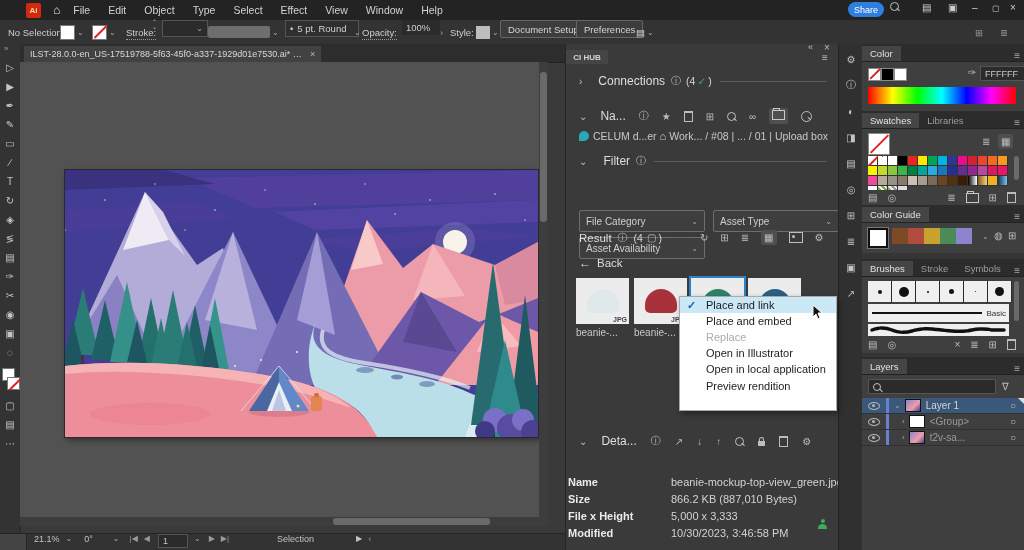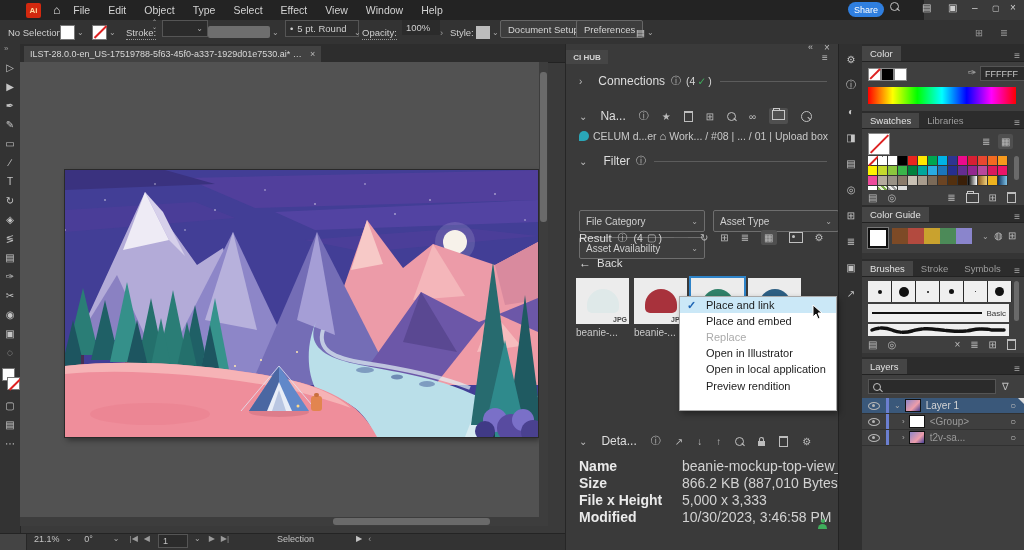--- a/index.html
+++ b/index.html
@@ -4,21 +4,21 @@
 <style>
   html,body{margin:0;padding:0;background:#202020;}
   #app{position:relative;width:1024px;height:550px;background:#3a3a3a;overflow:hidden;
        font-family:"Liberation Sans",sans-serif;color:#c8c8c8;-webkit-font-smoothing:antialiased;}
   .abs{position:absolute;}
   .row{display:flex;align-items:center;}
   .dim{color:#9a9a9a;}
   .hline{flex:1;height:1px;background:#5c5c5c;margin-left:8px;}
 
   
-  #menubar{left:0;top:0;width:924px;height:20px;background:#232323;border-bottom:6px solid #0369a1;display:flex;align-items:center;font-size:10.5px;color:#d2d2d2;}
+  #menubar{left:0;top:0;width:1024px;height:20px;background:#232323;border-bottom:6px solid #0369a1;display:flex;align-items:center;font-size:10.5px;color:#d2d2d2;}
   #ai-logo{width:15px;height:15px;margin-left:26px;background:#d3290f;border-radius:2px;color:#ffd9a0;font-size:8px;font-weight:bold;display:flex;align-items:center;justify-content:center;}
   .menu-item{padding:0 9px;cursor:default;}
   #home-icon{margin-left:12px;font-size:12px;color:#e0e0e0;}
   #share-btn{position:absolute;left:848px;top:2px;width:36px;height:15px;background:#2f7fe0;border-radius:8px;color:#fff;font-size:9px;display:flex;align-items:center;justify-content:center;}
   .win-ic{position:absolute;top:2px;font-size:10px;color:#cfcfcf;}
 
   
   #controlbar{left:0;top:20px;width:1024px;height:24px;background:#333333;border-bottom:1px solid #222;font-size:9.5px;color:#cfcfcf;}
   .cb{position:absolute;top:0;height:24px;display:flex;align-items:center;}
   .swatch{width:13px;height:13px;background:#fff;border:1px solid #777;position:relative;}
@@ -47,21 +47,21 @@
   .dd{background:#3e3e3e;border:1px solid #6e6e6e;border-radius:2px;height:20px;display:flex;align-items:center;justify-content:space-between;padding:0 6px;font-size:10px;color:#cfcfcf;margin-top:36px;}
   .tile{position:absolute;top:234px;width:53px;height:46px;background:#ececec;display:flex;align-items:center;justify-content:center;}
   .tile .badge{position:absolute;right:2px;bottom:1px;font-size:7px;color:#444;font-weight:bold;}
   .beanie{width:32px;height:24px;border-radius:16px 16px 5px 5px;}
   .tlabel{position:absolute;top:283px;width:56px;font-size:10px;color:#c9c9c9;white-space:nowrap;overflow:hidden;}
   #ctxmenu{position:absolute;left:113px;top:252px;width:156px;height:113px;background:#ffffff;border:1px solid #a9a9a9;box-shadow:2px 3px 6px rgba(0,0,0,.4);display:flex;flex-direction:column;z-index:5;}
   .mi{height:16.1px;display:flex;align-items:center;font-size:11px;color:#1c1c1c;padding-left:26px;position:relative;white-space:nowrap;}
   .mi.hl{background:#cbe8f7;}
   .mi.dis{color:#ababab;}
   .mi .chk{position:absolute;left:7px;color:#1f66b5;font-size:11px;font-weight:bold;}
-  .drow{position:absolute;left:13px;font-size:14px;}
+  .drow{position:absolute;left:2px;font-size:11px;margin-top:18px;}
   .dlabel{font-weight:bold;color:#eaeaea;}
   .dval{position:absolute;left:103px;color:#d2d2d2;white-space:nowrap;}
 
   
   #dock{left:838px;top:44px;width:24px;height:506px;background:#303030;border-left:1px solid #232323;border-right:1px solid #232323;display:flex;flex-direction:column;align-items:center;padding-top:8px;gap:12px;}
   #dock .tool{height:14px;}
 
   
   #rightcol{left:862px;top:44px;width:162px;height:506px;background:#353535;font-size:10px;}
   .ptabs{background:#2c2c2c;height:17px;display:flex;align-items:flex-end;border-bottom:1px solid #222;}

